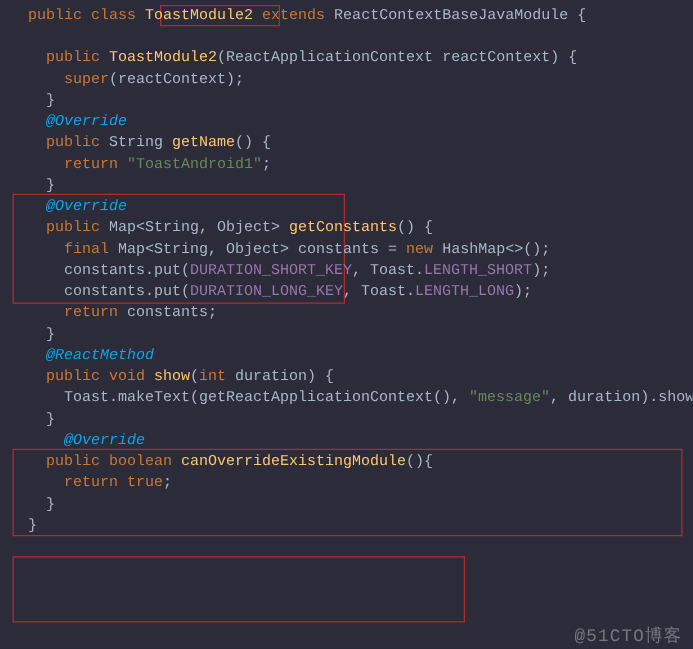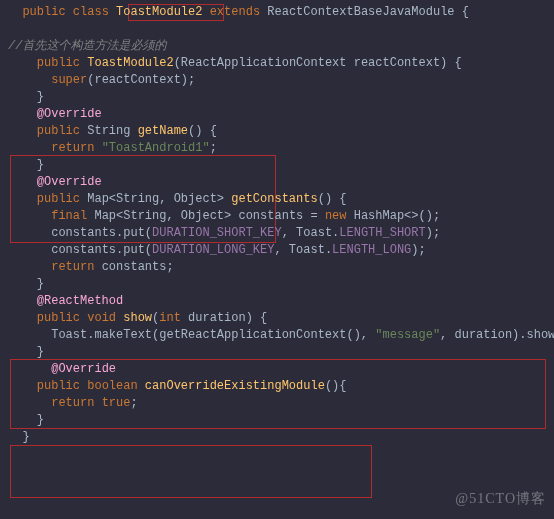--- a/index.html
+++ b/index.html
@@ -19,59 +19,58 @@
     padding: 4px 0 4px 8px;
     position: relative;
   }
   .line {
     white-space: pre;
     position: relative;
   }
   .kw { color: #cc7832; }          
   .cls { color: #ffc66d; }           
   .str { color: #6a8759; }           
-  .ann { color: #f9a8d4; }           
+  .ann { color: #0ea5e9; font-style: italic; }           
   .field { color: #9876aa; }         
   .fn { color: #ffc66d; }
   .comment { color: #808080; font-style: italic; }
   .white { color: #a9b7c6; text-align: right; }
 
   .redbox-small {
     position: absolute;
     border: 1px solid #b02c2c;
     pointer-events: none;
   }
   .redbox1 { top: 4px; left: 128px; width: 94px; height: 15px; }
   .redbox2 { top: 155px; left: 10px; width: 264px; height: 86px; border-color:#b02c2c;}
   .redbox3 { top: 359px; left: 10px; width: 534px; height: 68px; }
   .redbox4 { top: 445px; left: 10px; width: 360px; height: 51px; }
 
   .watermark {
     position: absolute;
-    bottom: 12px;
+    bottom: 0;
     right: 8px;
     color: rgba(255,255,255,0.35);
     font-size: 14px;
     letter-spacing: 1px;
-    font-family: Liberation Serif, serif;
+    font-family: Liberation Mono, monospace;
   }
 </style>
 </head>
 <body>
 
 <div class="code-container">
 
 <div class="redbox-small redbox1"></div>
 <div class="redbox-small redbox2"></div>
 <div class="redbox-small redbox3"></div>
 <div class="redbox-small redbox4"></div>
 
 <div class="line">  <span class="kw">public</span> <span class="kw">class</span> <span class="cls">ToastModule2</span> <span class="kw">extends</span> <span class="white">ReactContextBaseJavaModule</span><span> {</span></div>
 <div class="line"> </div>
-<div class="line"><span class="comment">//首先这个构造方法是必须的</span></div>
 <div class="line">    <span class="kw">public</span><span class="fn"> ToastModule2</span><span>(</span><span>ReactApplicationContext</span><span> reactContext) {</span></div>
 <div class="line">      <span class="kw">super</span><span>(reactContext);</span></div>
 <div class="line">    <span>}</span></div>
 <div class="line">    <span class="ann">@Override</span></div>
 <div class="line">    <span class="kw">public</span><span> String</span><span class="fn"> getName</span><span>() {</span></div>
 <div class="line">      <span class="kw">return </span><span class="str">"ToastAndroid1"</span><span>;</span></div>
 <div class="line">    <span>}</span></div>
 <div class="line">    <span class="ann">@Override</span></div>
 <div class="line">    <span class="kw">public</span><span> Map&lt;String, Object&gt;</span><span class="fn"> getConstants</span><span>() {</span></div>
 <div class="line">      <span class="kw">final</span><span> Map&lt;String, Object&gt;</span><span> constants = </span><span class="kw">new</span><span> HashMap&lt;&gt;();</span></div>

